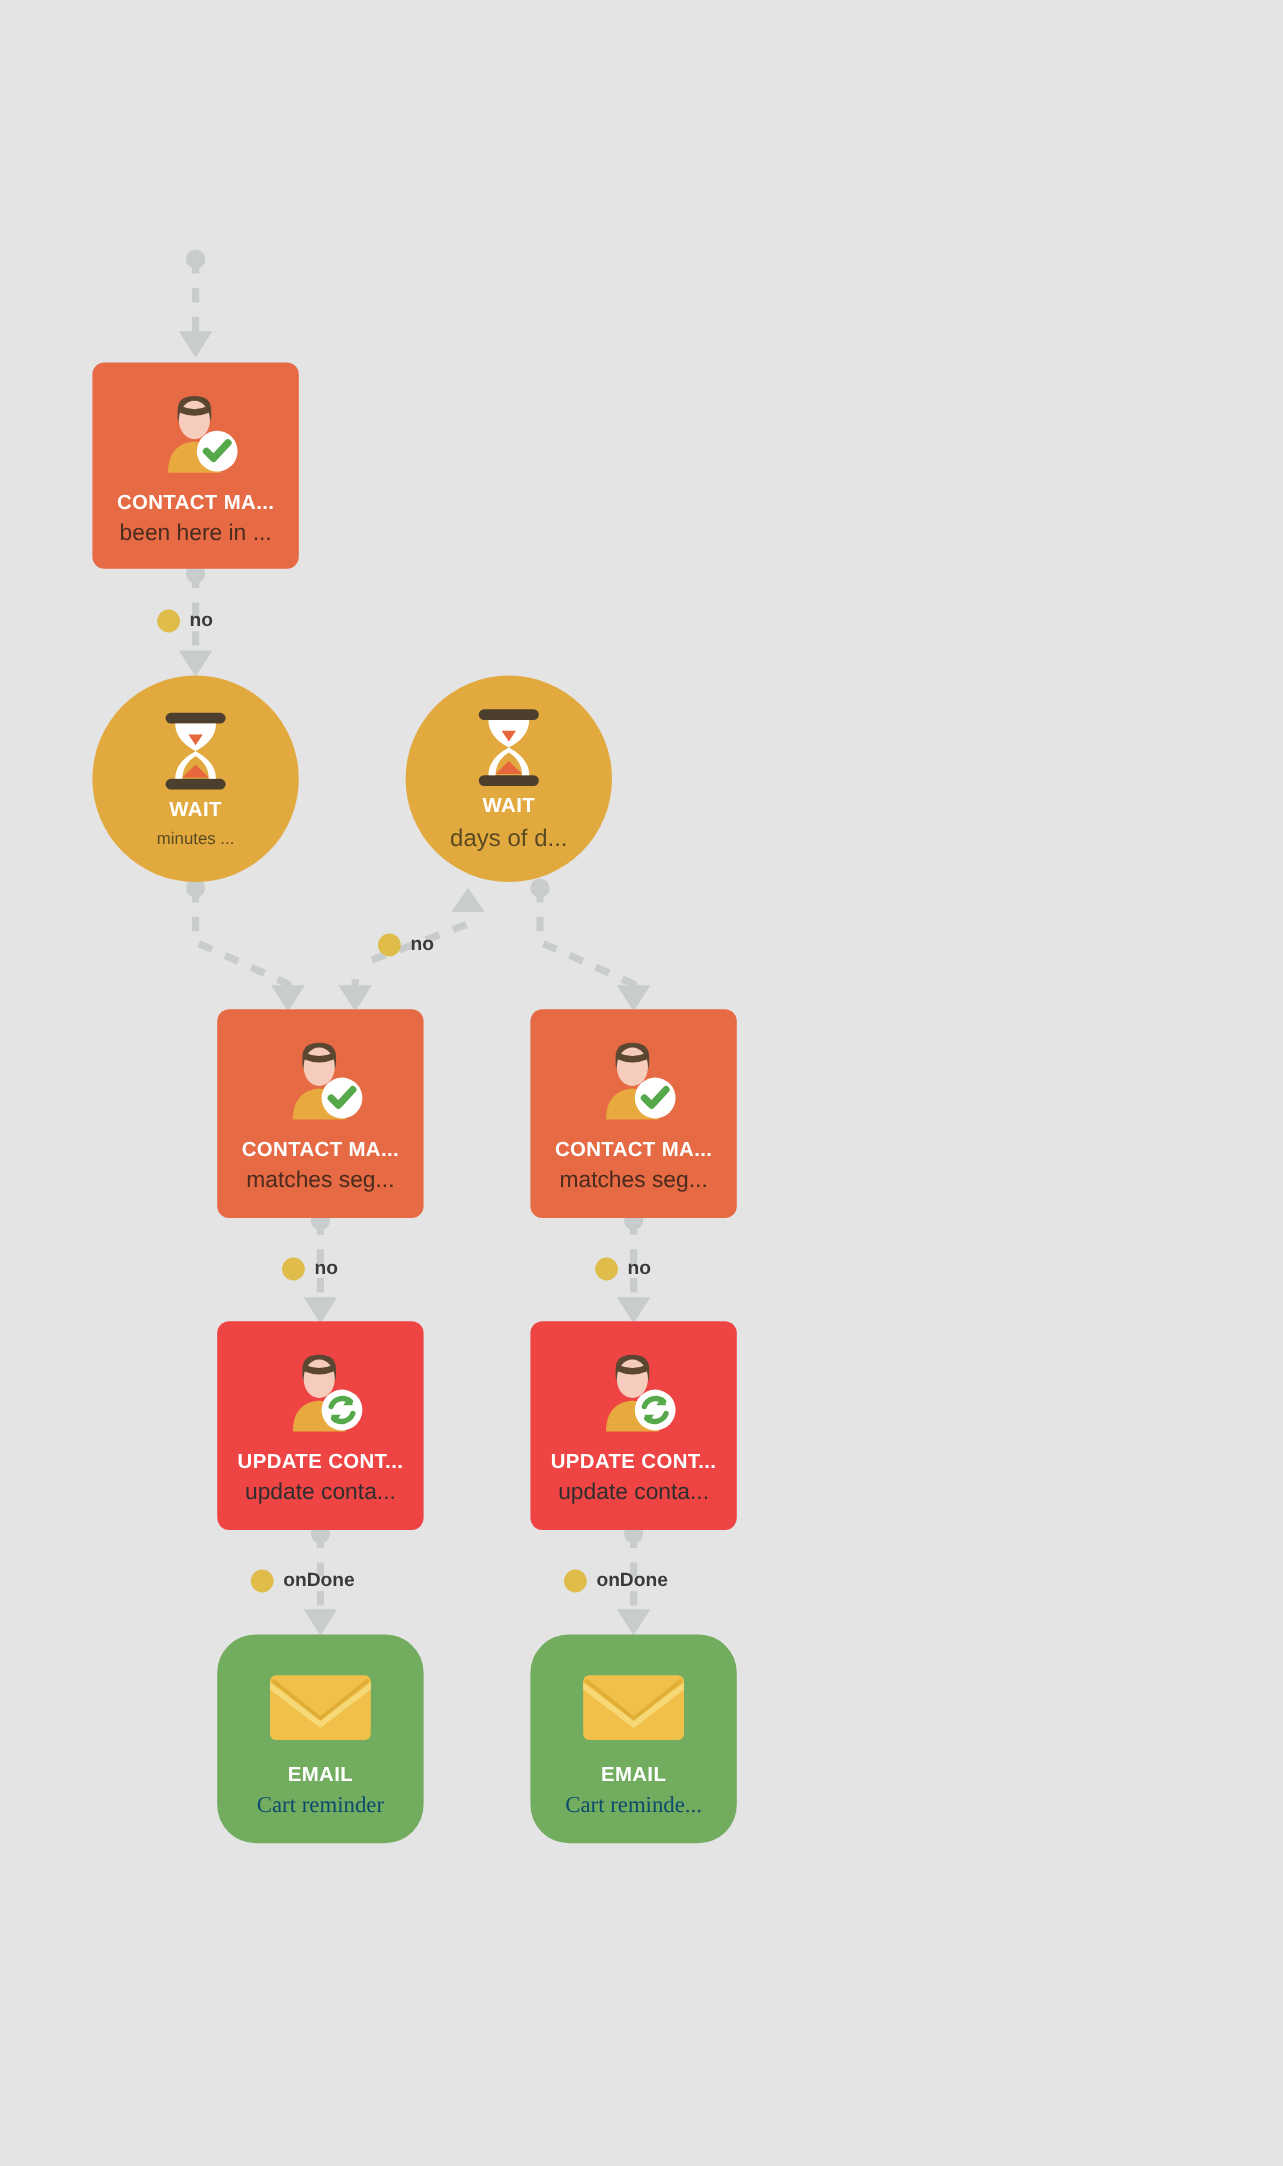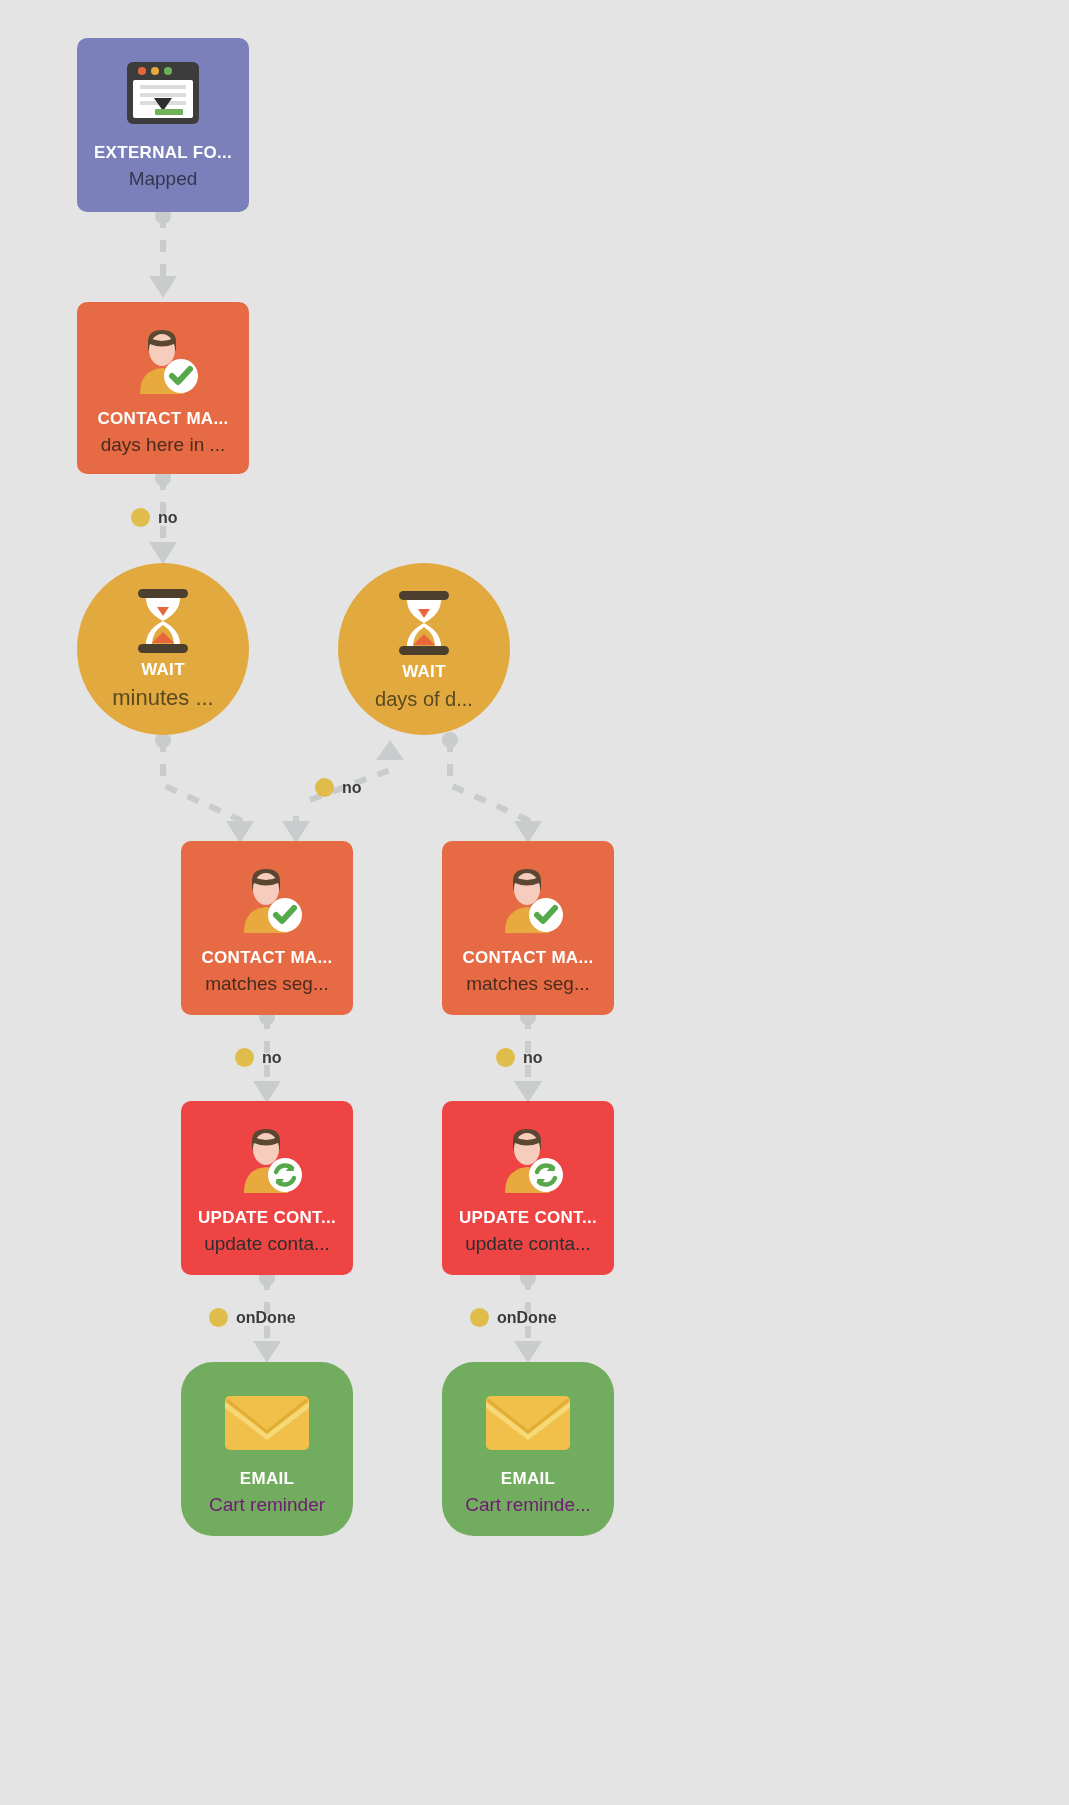--- a/index.html
+++ b/index.html
@@ -25,21 +25,21 @@
   
   .t-form{background:#7b80bb;}
   .t-cond{background:#e66a43;}
   .t-wait{background:#e2a93f;}
   .t-update{background:#ef4444;}
   .t-email{background:#72ac5e;border-radius:32px;}
 
   .sub-dark{color:#4a2b1e;}
   .sub-wait{color:#5a4a22;}
   .sub-update{color:#2e2e2e;}
-  .sub-email{color:#701a75;}
+  .sub-email{color:#0c4a6e;font-family:Liberation Serif, serif;}
   .sub-form{color:#33364f;}
 
   
   .edge-label{position:absolute;display:flex;align-items:center;gap:8px;
               font-weight:bold;font-size:16px;color:#3a3a3a;white-space:nowrap;}
   .edge-dot{width:19px;height:19px;border-radius:50%;background:#e0bc4a;flex:0 0 auto;}
 </style>
 </head>
 <body>
 
@@ -104,69 +104,49 @@
       <use href="#arrowDown" x="267" y="1353"></use>
     </g>
 
     <g>
       <circle cx="528" cy="1278" r="8" fill="#c9cccd"></circle>
       <path d="M528 1278 L528 1345" stroke="#c9cccd" stroke-width="6" stroke-dasharray="12 12" fill="none"></path>
       <use href="#arrowDown" x="528" y="1353"></use>
     </g>
   </svg>
 
-  <div class="node node-rect t-form" style="left:77px;top:38px;width:172px;height:174px;padding-top:22px;">
-    <div class="node-icon">
-      <svg width="76" height="66" viewBox="0 0 76 66">
-        <rect x="2" y="2" width="72" height="62" rx="6" fill="#3c3c3c"></rect>
-        <rect x="8" y="20" width="60" height="38" rx="2" fill="#ffffff"></rect>
-        <circle cx="17" cy="11" r="4" fill="#e8663c"></circle>
-        <circle cx="30" cy="11" r="4" fill="#e5a93e"></circle>
-        <circle cx="43" cy="11" r="4" fill="#6fb259"></circle>
-        <g fill="#dcdcdc">
-          <rect x="15" y="25" width="46" height="4"></rect>
-          <rect x="15" y="33" width="46" height="4"></rect>
-          <rect x="15" y="41" width="46" height="4"></rect>
-        </g>
-        <path d="M38 22 l0 14 l-9 0 l9 13 l9 -13 l-9 0 z" fill="#2e2e2e" transform="translate(0,2)"></path>
-        <rect x="30" y="49" width="28" height="6" rx="1" fill="#6fb259"></rect>
-      </svg>
-    </div>
-    <div class="node-title" style="font-size:17px;margin-top:18px;">EXTERNAL FO...</div>
-    <div class="node-sub sub-form" style="font-size:19px;margin-top:8px;">Mapped</div>
-  </div>
 
   <div class="node node-rect t-cond" style="left:77px;top:302px;width:172px;height:172px;padding-top:22px;">
     <div class="node-icon">
       <svg width="78" height="72" viewBox="0 0 78 72">
         <path d="M24 18 q0-12 14-12 q14 0 14 12 l0 6 q0 3-2 4 l-24 0 q-2-1-2-4 z" fill="#5b4632"></path>
         <ellipse cx="38" cy="26" rx="13" ry="16" fill="#f6ccbd"></ellipse>
         <path d="M26 14 q12 6 24 0 l0 6 q-12 5 -24 0 z" fill="#5b4632"></path>
         <path d="M16 70 q0-24 22-26 q22 2 22 26 z" fill="#e8a93e"></path>
         <circle cx="57" cy="52" r="17" fill="#ffffff"></circle>
         <path d="M48 52 l6 6 l12 -13" stroke="#56a94b" stroke-width="6" fill="none" stroke-linecap="round" stroke-linejoin="round"></path>
       </svg>
     </div>
     <div class="node-title" style="font-size:17px;margin-top:14px;">CONTACT MA...</div>
-    <div class="node-sub sub-dark" style="font-size:19px;margin-top:8px;">days here in ...</div>
+    <div class="node-sub sub-dark" style="font-size:19px;margin-top:8px;">been here in ...</div>
   </div>
 
   <div class="node node-circle t-wait" style="left:77px;top:563px;width:172px;height:172px;">
     <div class="node-icon">
       <svg width="58" height="68" viewBox="0 0 58 68">
         <rect x="4" y="2" width="50" height="9" rx="4.5" fill="#4d3f2e"></rect>
         <rect x="4" y="57" width="50" height="9" rx="4.5" fill="#4d3f2e"></rect>
         <path d="M12 11 q0 14 17 23 q-17 9 -17 23 l6 0 q0-12 11-19 q11 7 11 19 l6 0
                  q0-14 -17-23 q17-9 17-23 z" fill="#ffffff"></path>
         <path d="M23 20 l12 0 l-6 9 z" fill="#e8663c"></path>
         <path d="M29 45 l-11 11 l22 0 z" fill="#e8663c"></path>
       </svg>
     </div>
     <div class="node-title" style="font-size:17px;margin-top:6px;">WAIT</div>
-    <div class="node-sub sub-wait" style="font-size:22px;margin-top:8px;text-align:center;">minutes ...</div>
+    <div class="node-sub sub-wait" style="font-size:14px;margin-top:8px;text-align:center;">minutes ...</div>
   </div>
 
   <div class="node node-circle t-wait" style="left:338px;top:563px;width:172px;height:172px;">
     <div class="node-icon">
       <svg width="58" height="68" viewBox="0 0 58 68">
         <rect x="4" y="2" width="50" height="9" rx="4.5" fill="#4d3f2e"></rect>
         <rect x="4" y="57" width="50" height="9" rx="4.5" fill="#4d3f2e"></rect>
         <path d="M12 11 q0 14 17 23 q-17 9 -17 23 l6 0 q0-12 11-19 q11 7 11 19 l6 0
                  q0-14 -17-23 q17-9 17-23 z" fill="#ffffff"></path>
         <path d="M23 20 l12 0 l-6 9 z" fill="#e8663c"></path>

